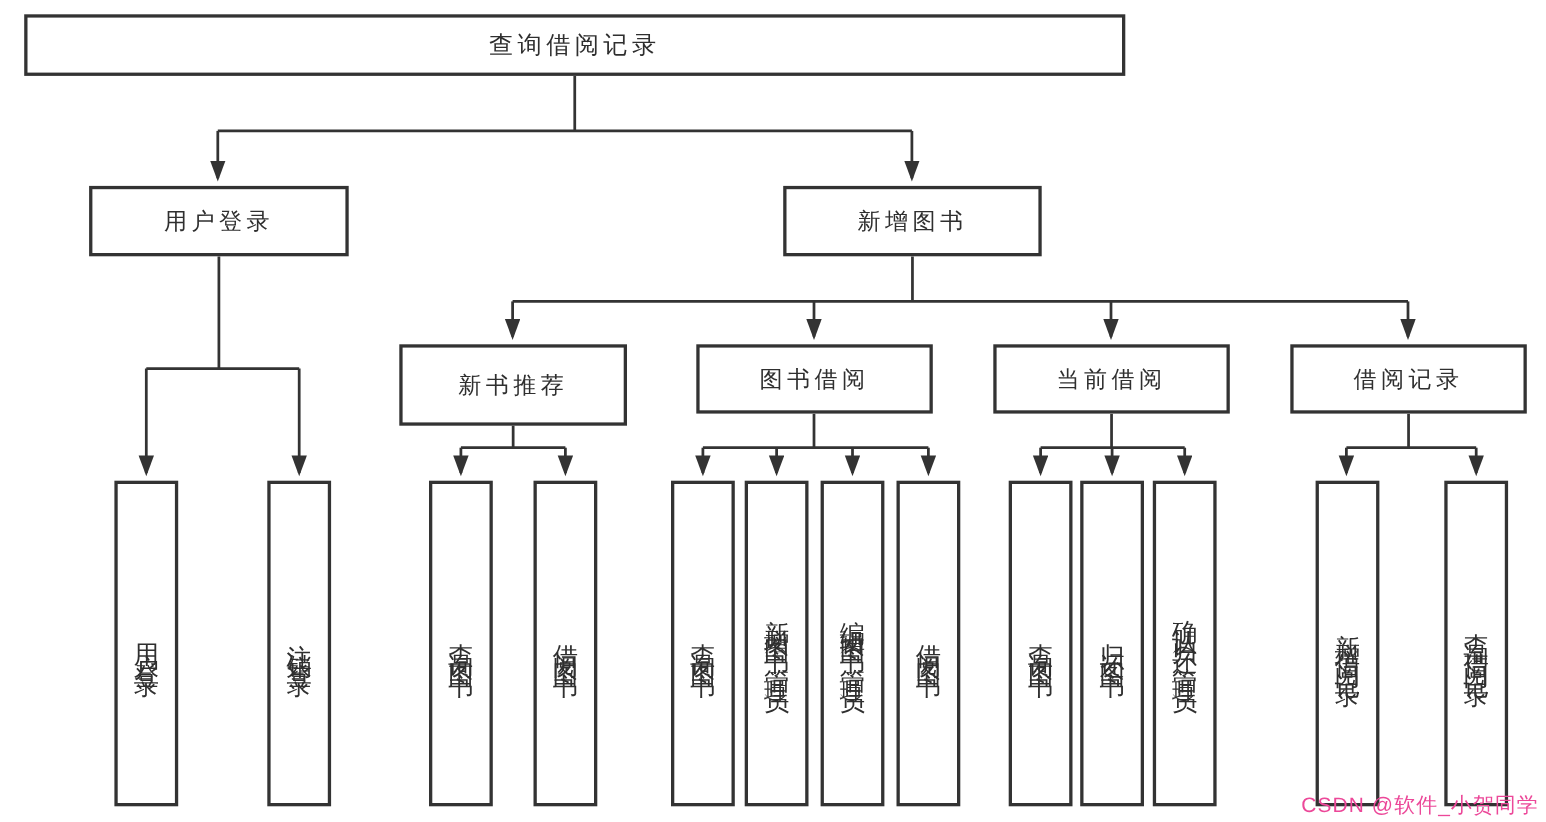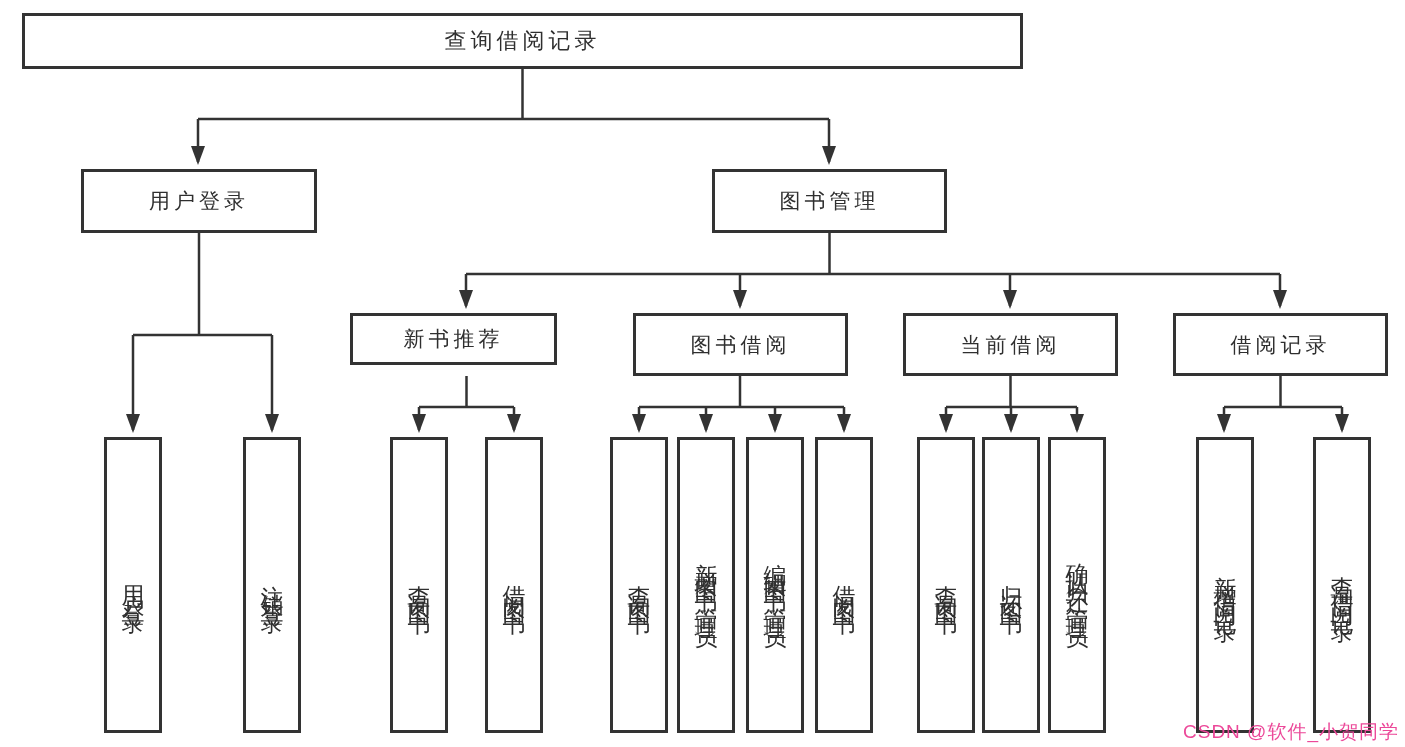--- a/index.html
+++ b/index.html
@@ -33,21 +33,21 @@
     align-items: center;
     justify-content: center;
     z-index: 1;
     font-size: 21px;
     letter-spacing: 4px;
     white-space: nowrap;
   }
   .node.root  { left: 22px;  top: 13px;  width: 1001px; height: 56px; font-size: 22px; }
   .node.lvl1a { left: 81px;  top: 169px; width: 236px;  height: 64px; }
   .node.lvl1b { left: 712px; top: 169px; width: 235px;  height: 64px; }
-  .node.lvl2a { left: 350px; top: 313px; width: 207px;  height: 52px; }
+  .node.lvl2a { left: 363px; top: 313px; width: 207px;  height: 74px; }
   .node.lvl2b { left: 633px; top: 313px; width: 215px;  height: 63px; }
   .node.lvl2c { left: 903px; top: 313px; width: 215px;  height: 63px; }
   .node.lvl2d { left: 1173px;top: 313px; width: 215px;  height: 63px; }
 
   .leaf {
     position: absolute;
     box-sizing: border-box;
     background: #ffffff;
     border: 3px solid #333333;
     top: 437px;
@@ -147,21 +147,21 @@
   </svg>
 
   <div class="node root">
     <span>查询借阅记录</span>
   </div>
 
   <div class="node lvl1a">
     <span>用户登录</span>
   </div>
   <div class="node lvl1b">
-    <span>图书管理</span>
+    <span>新增图书</span>
   </div>
 
   <div class="node lvl2a">
     <span>新书推荐</span>
   </div>
   <div class="node lvl2b">
     <span>图书借阅</span>
   </div>
   <div class="node lvl2c">
     <span>当前借阅</span>

